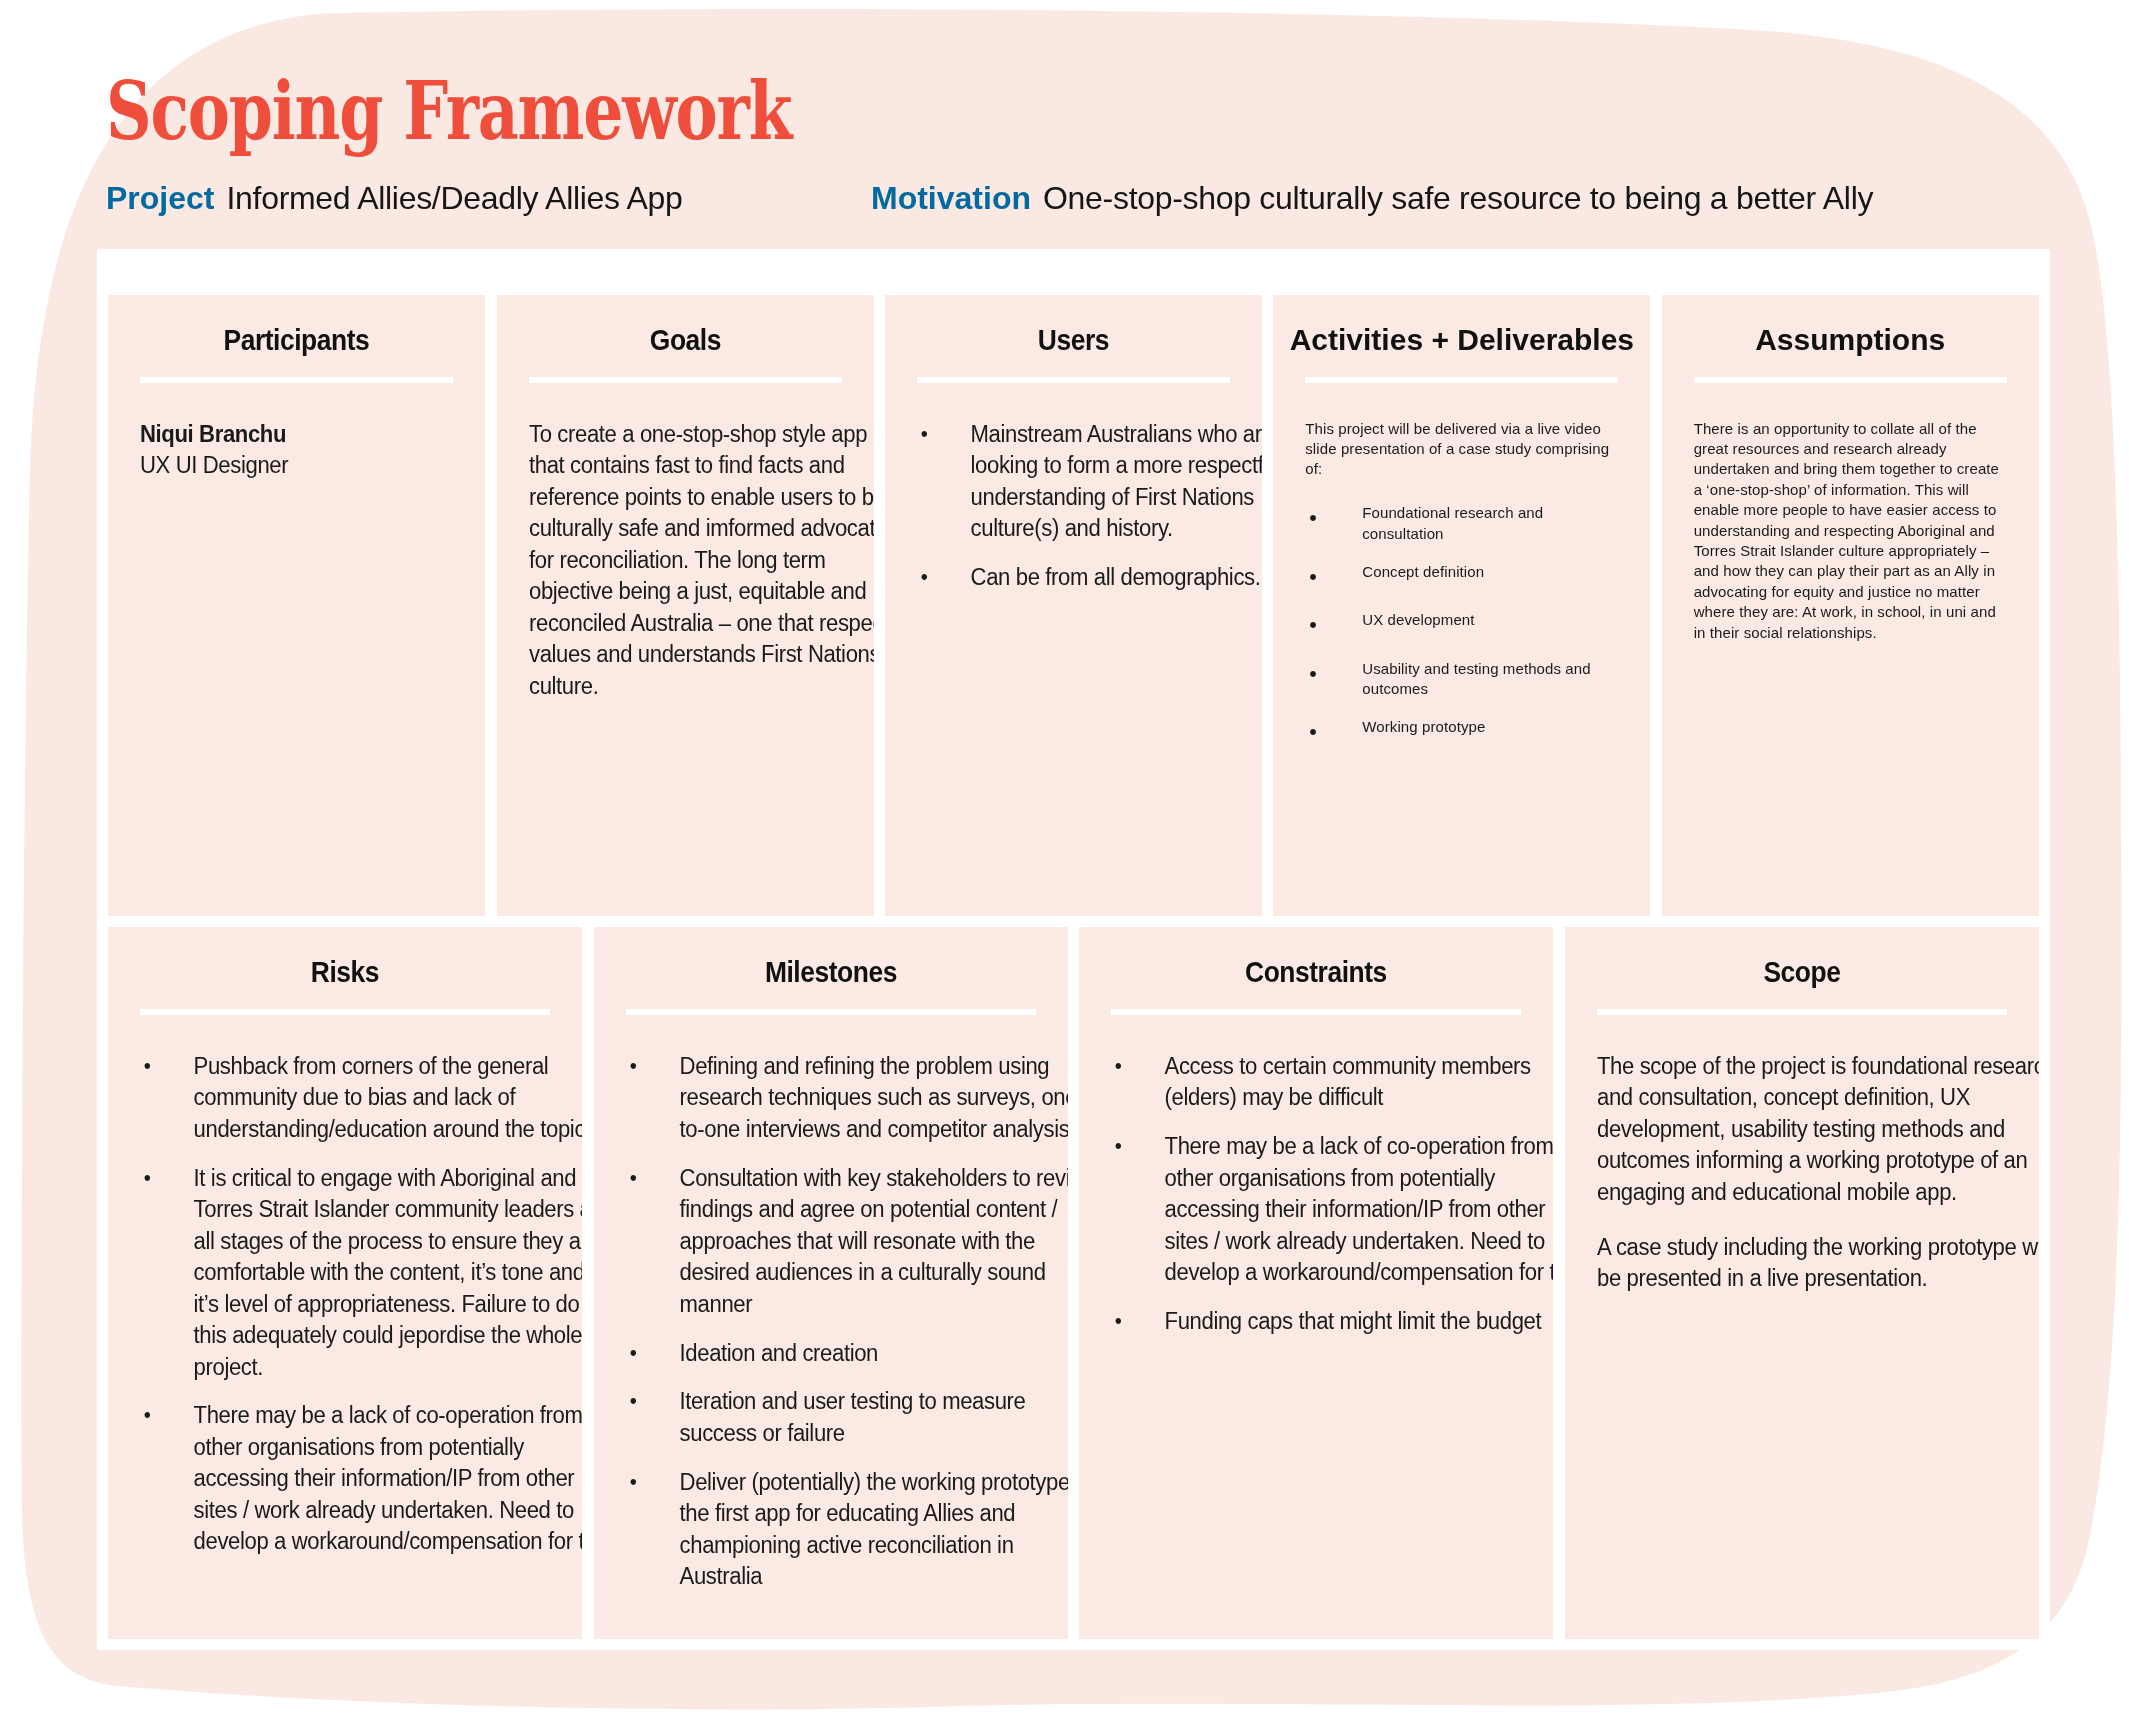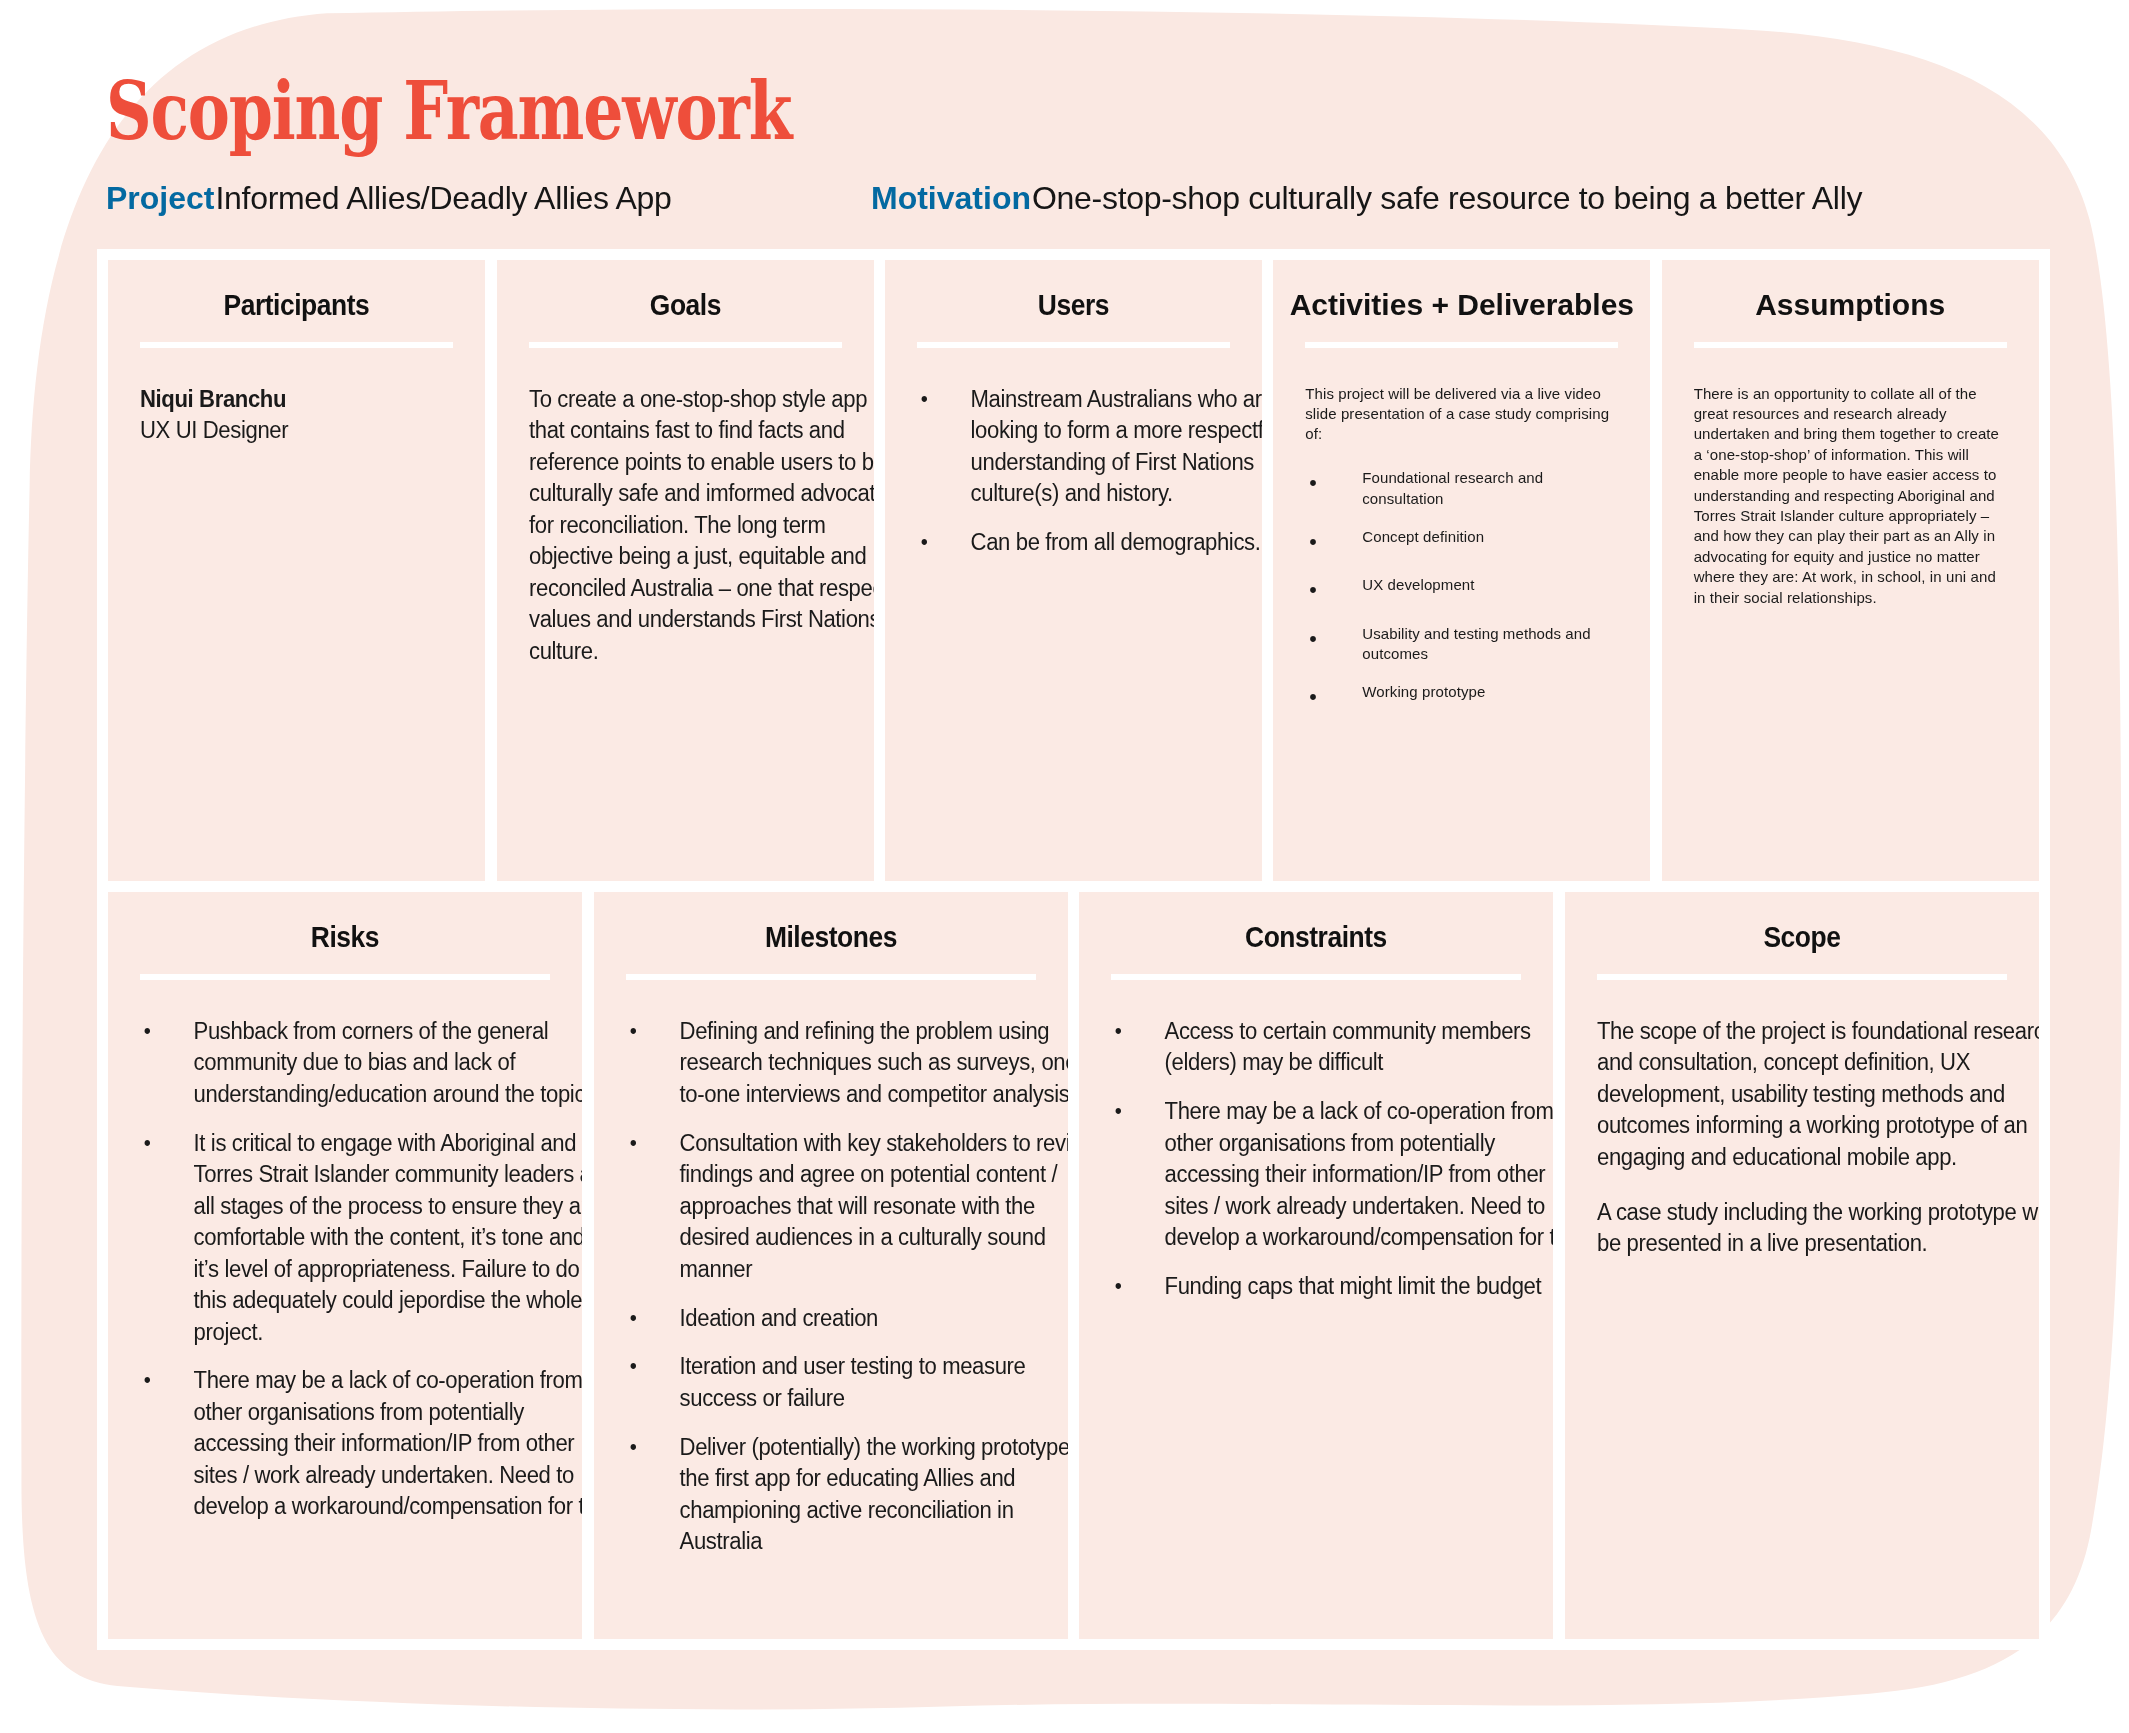--- a/index.html
+++ b/index.html
@@ -11,27 +11,27 @@
          font-family:"DejaVu Serif",serif;font-weight:bold;
          font-size:81px;line-height:1.05;color:#EE4E3B;
          letter-spacing:-1.5px;transform:scaleX(.78);transform-origin:left top;
          white-space:nowrap;}
 
   .meta{position:absolute;top:180px;left:0;width:2129px;height:46px;font-size:32px;}
   .meta-item{position:absolute;top:0;white-space:nowrap;}
   .meta-item.project{left:106px;}
   .meta-item.motivation{left:871px;text-align:right;}
   .meta-label{color:#0369a1;font-weight:bold;}
-  .meta-value{color:#161616;margin-left:1px;letter-spacing:-0.3px;}
+  .meta-value{color:#161616;margin-left:12px;letter-spacing:-0.3px;}
 
   .framework{position:absolute;left:97px;top:249px;width:1953px;height:1401px;
              background:#ffffff;box-sizing:border-box;padding:11.2px;
              display:flex;flex-direction:column;gap:11.2px;}
   .row{display:grid;gap:11.2px;}
-  .row-top{height:621px;grid-template-columns:repeat(5,1fr);}
+  .row-top{height:621px;grid-template-columns:repeat(5,1fr);margin-top:35px;}
   .row-bottom{flex:1;grid-template-columns:repeat(4,1fr);}
 
   .cell{background:#FBEAE4;overflow:hidden;box-sizing:border-box;}
   .cell-header{margin:28px 8.2px 0;text-align:center;font-size:30px;line-height:1.1;
                font-weight:bold;color:#111;}
   .cell-header.condensed-h{transform:scaleX(.88);transform-origin:center top;letter-spacing:-0.5px;}
   .rule{height:6.1px;background:#ffffff;margin:20.4px 32px 0;}
 
   .cell-body{margin:36px 32px 0;font-size:23.5px;line-height:1.34;color:#1a1a1a;}
   .cell-body.condensed{letter-spacing:-0.4px;width:106.4%;

